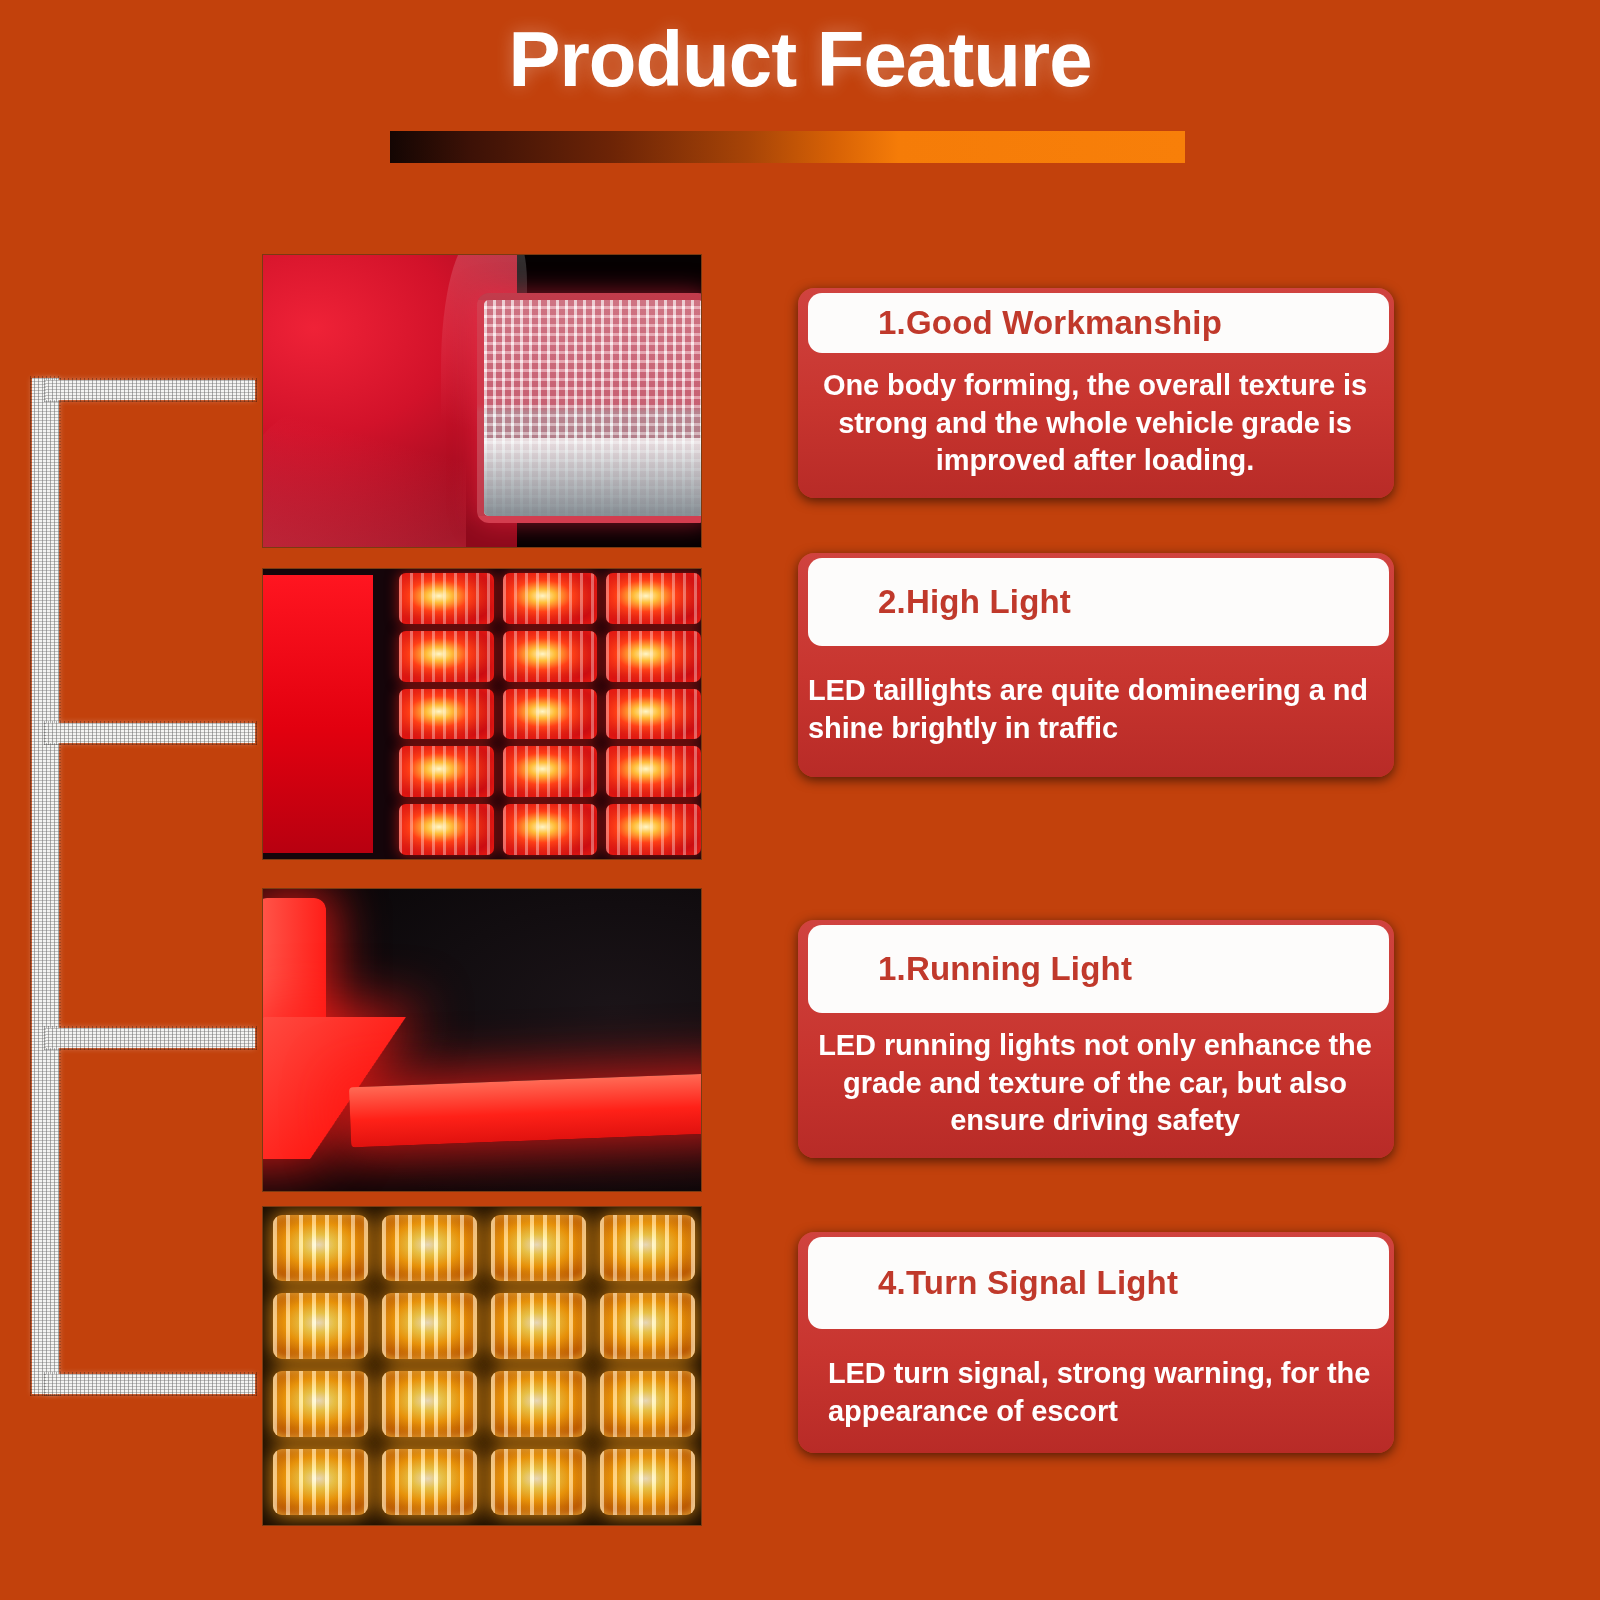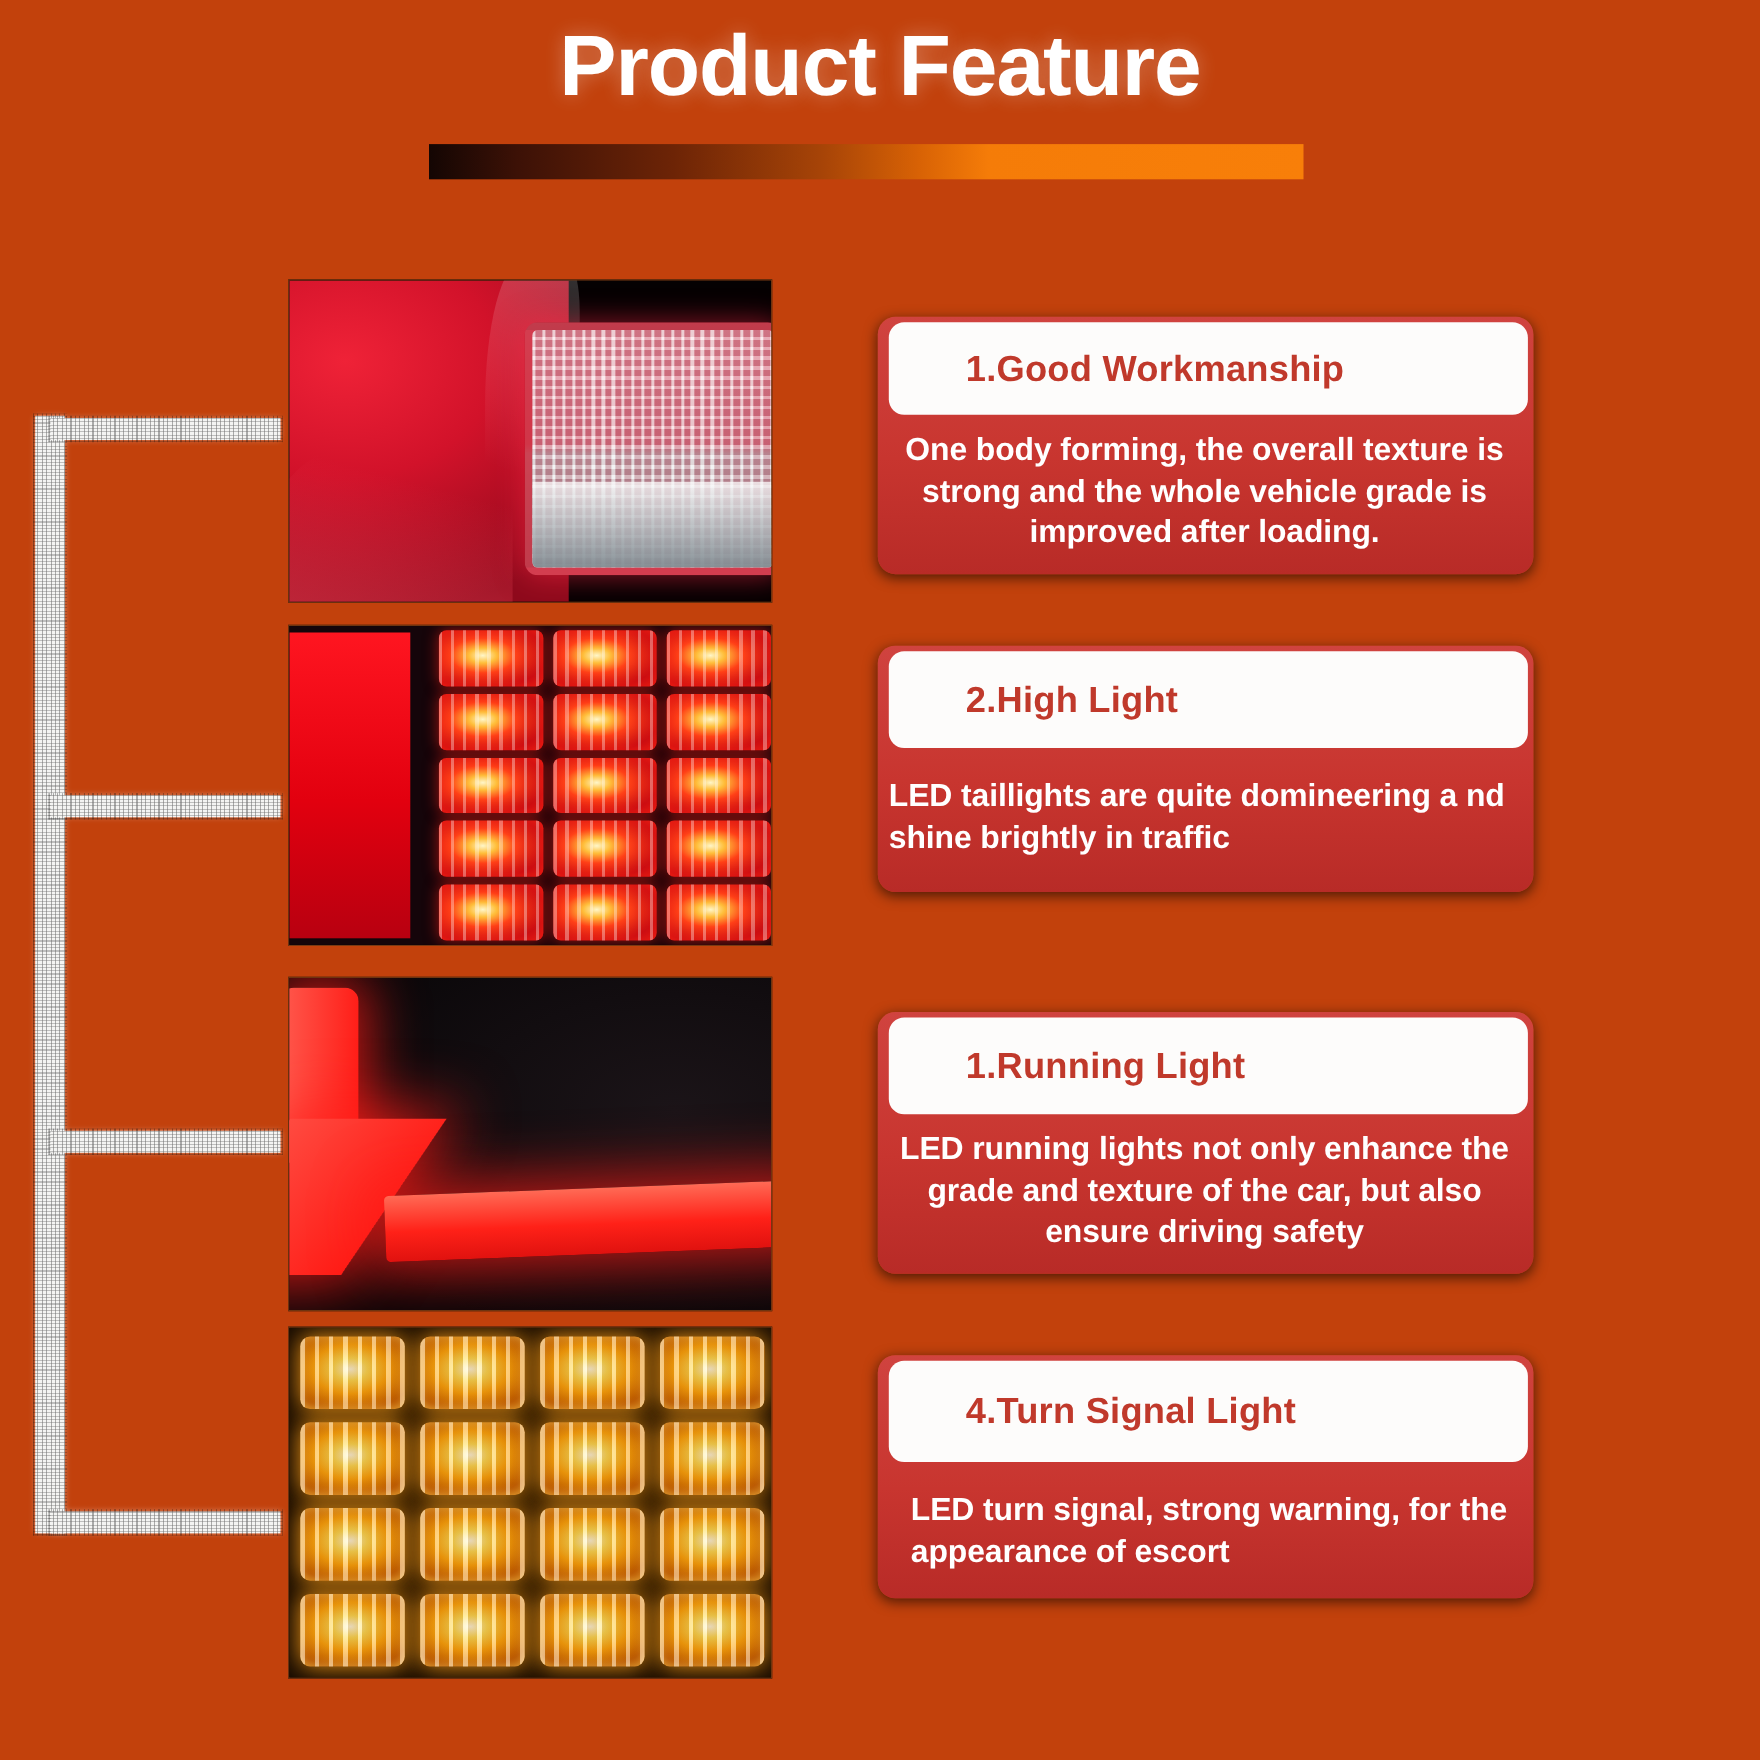--- a/index.html
+++ b/index.html
@@ -116,22 +116,22 @@
   .card-head{position:relative;margin:5px 5px 0 10px;background:#fdfcfb;
     border-radius:14px;display:flex;align-items:center;}
   .card-head-text{color:#c0392b;font-weight:bold;font-size:33px;
     padding-left:70px;letter-spacing:.2px;}
   .card-body{color:#ffffff;font-weight:bold;font-size:29px;line-height:1.30;
     padding:14px 12px 18px 10px;letter-spacing:-.1px;}
   .ta-left{text-align:center;}
   .ta-center{text-align:left;}
 
   .c1{top:288px;}
-  .c1 .card-head{height:84px;}
-  .c2{top:587px;}
+  .c1 .card-head{height:60px;}
+  .c2{top:553px;}
   .c2 .card-head{height:88px;}
   .c2 .card-body{padding-top:26px;padding-bottom:30px;}
   .c3{top:920px;}
   .c3 .card-head{height:88px;}
   .c4{top:1232px;}
   .c4 .card-head{height:92px;}
   .c4 .card-body{padding-top:26px;padding-bottom:23px;margin-left:20px;}
 </style>
 </head>
 <body>

